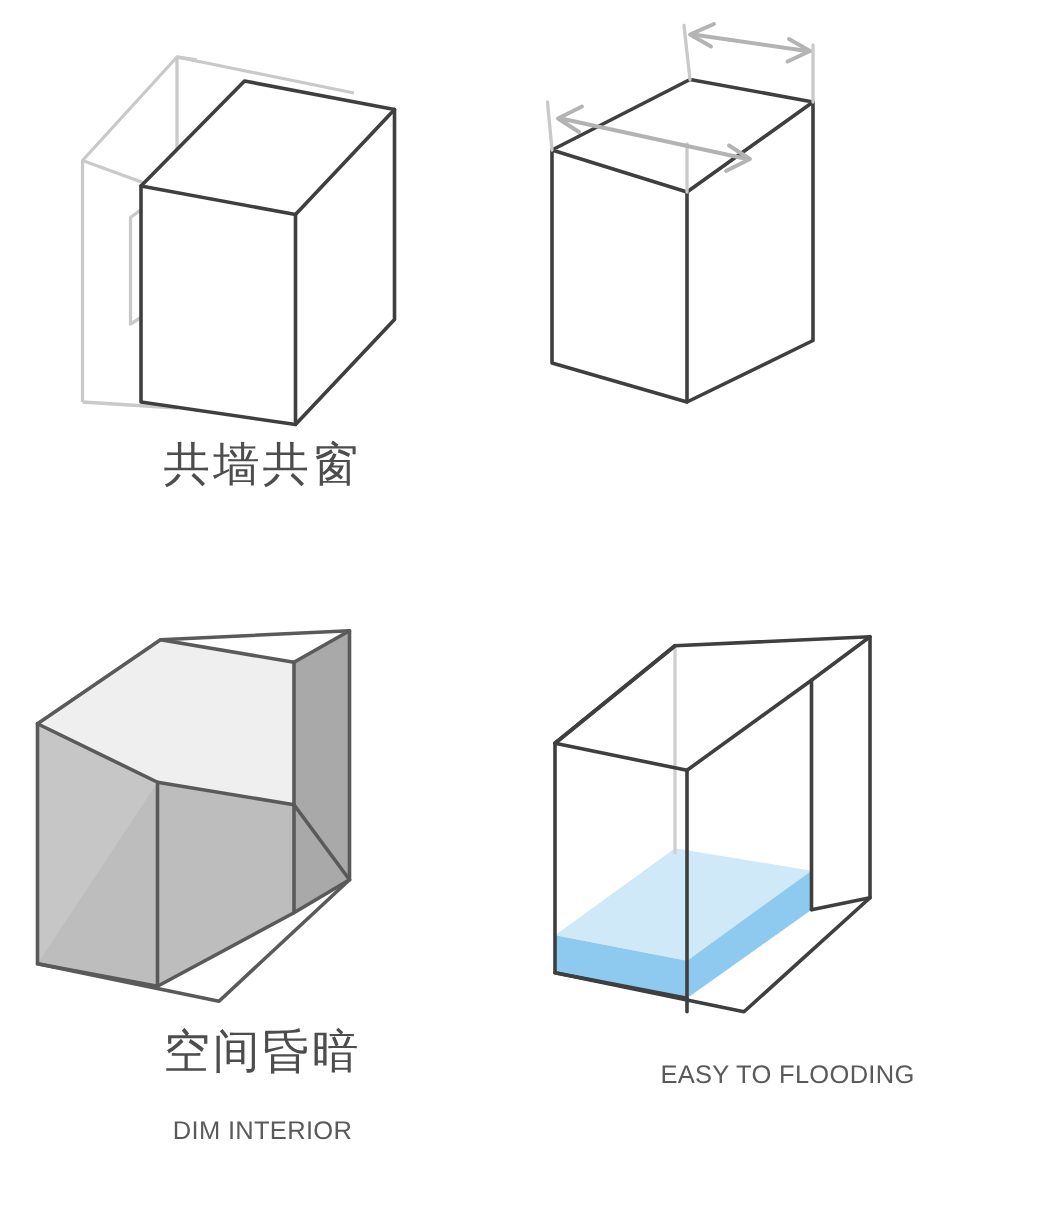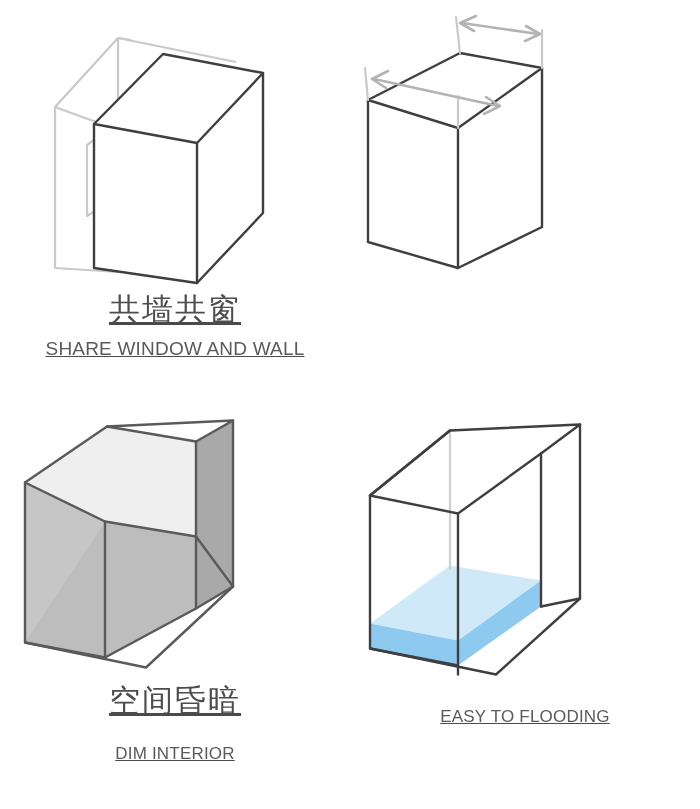--- a/index.html
+++ b/index.html
@@ -14,21 +14,20 @@
     color: #4a4a4a;
     overflow: hidden;
   }
   .board {
     position: relative;
     width: 678px;
     height: 809px;
     display: grid;
     grid-template-columns: 350px 350px;
     grid-template-rows: 404px 405px;
-    text-decoration: underline;
   }
   .cell {
     position: relative;
     display: flex;
     flex-direction: column;
     align-items: center;
     justify-content: flex-start;
   }
   .art {
     width: 350px;
@@ -88,21 +87,20 @@
         </g>
         <g fill="#ffffff" stroke="#3f3f3f" stroke-width="2.4" stroke-linejoin="round" stroke-linecap="round">
           <path d="M94 124 L163 54 L263 73 L263 213 L197 283 L94 268 Z"></path>
           <path d="M94 124 L197 143 L263 73"></path>
           <path d="M197 143 L197 283"></path>
         </g>
       </svg>
     </div>
     <div class="caption">
       <div class="cn">共墙共窗</div>
-      <div class="en">SHARE WINDOW AND WALL</div>
     </div>
   </div>
 
   <div class="cell">
     <div class="art">
       <svg viewBox="0 0 350 288" xmlns="http://www.w3.org/2000/svg">
         <g fill="#ffffff" stroke="#3f3f3f" stroke-width="2.4" stroke-linejoin="round" stroke-linecap="round">
           <path d="M18 100 L110 53 L192 68 L192 227 L108 268 L18 242 Z"></path>
           <path d="M18 100 L108 128 L192 68"></path>
           <path d="M108 128 L108 268"></path>

